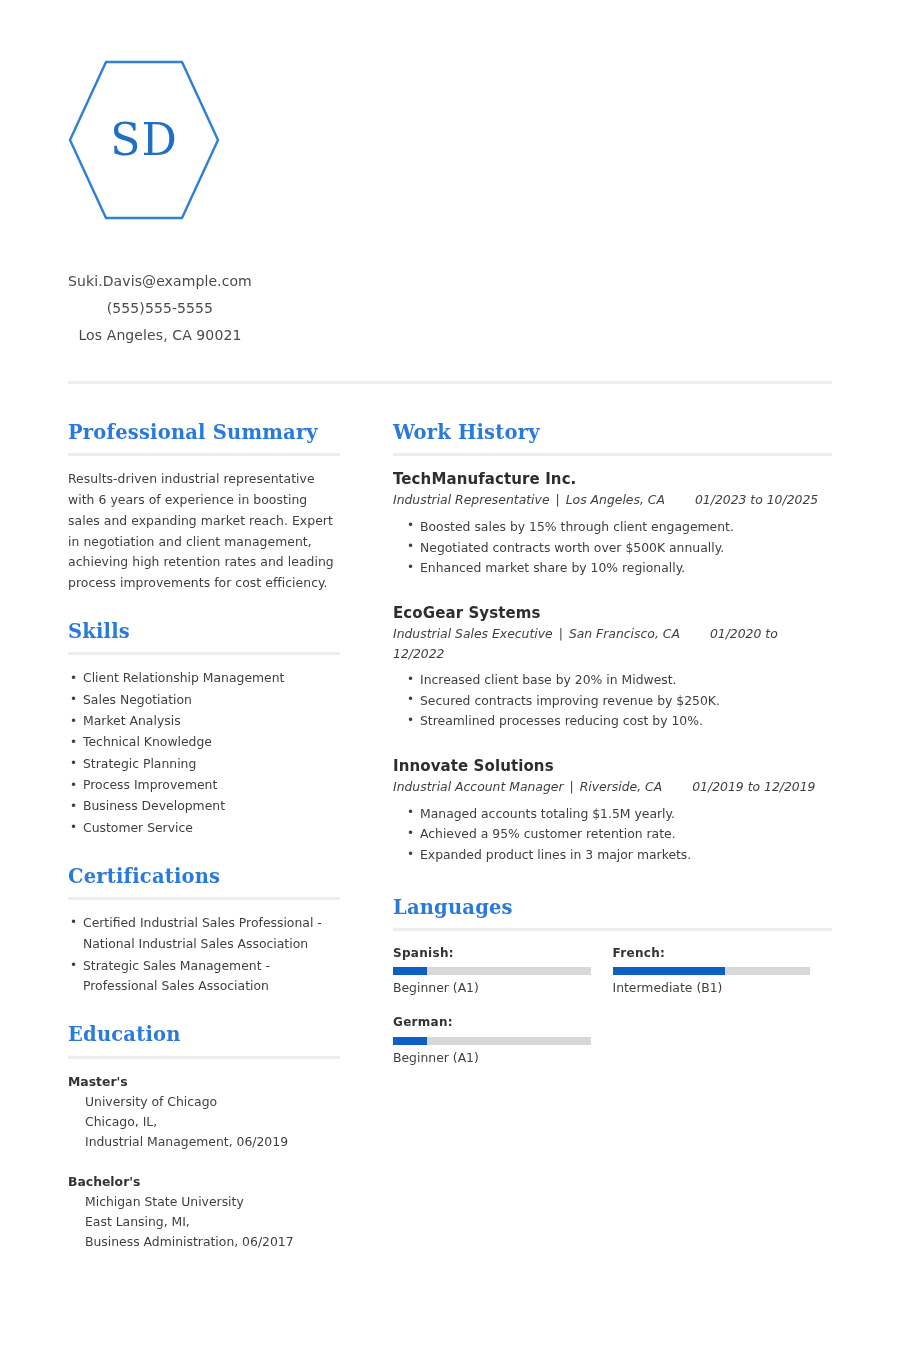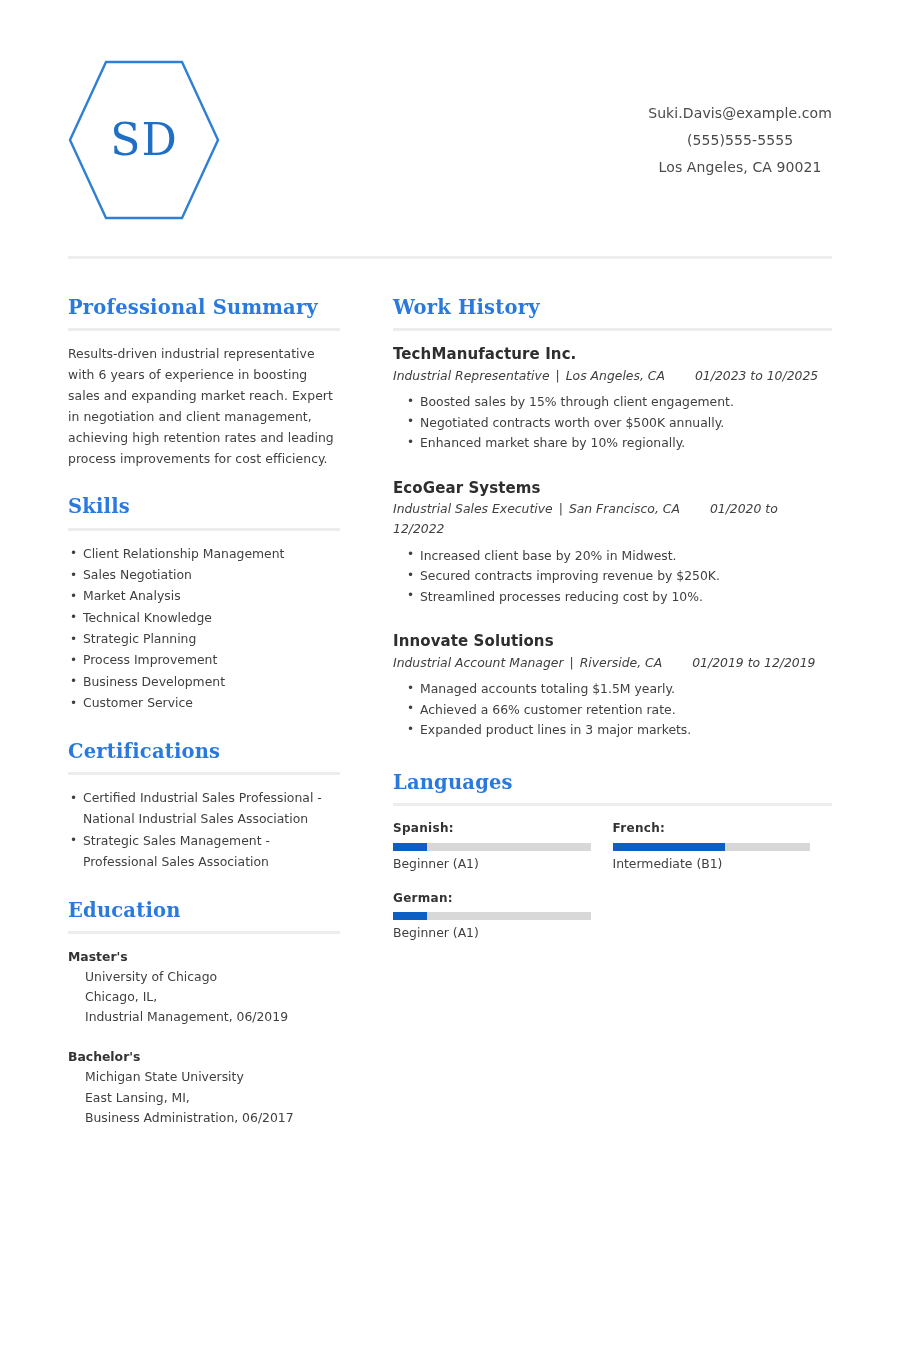--- a/index.html
+++ b/index.html
@@ -19,20 +19,21 @@
     padding: 42px 68px 0 68px;
     position: relative;
   }
 
   
   .header {
     display: flex;
     align-items: flex-start;
     padding-top: 14px;
     min-height: 178px;
+    flex-direction: column;
   }
 
   .identity {
     display: flex;
     align-items: center;
     flex: 1 1 auto;
   }
 
   .monogram {
     width: 152px;
@@ -334,21 +335,21 @@
           </ul>
         </div>
 
         <div class="job">
           <div class="job-company">Innovate Solutions</div>
           <div class="job-meta">
             <span>Industrial Account Manager</span><span class="sep">|</span><span>Riverside, CA</span><span class="dates">01/2019 to 12/2019</span>
           </div>
           <ul class="bullets">
             <li>Managed accounts totaling $1.5M yearly.</li>
-            <li>Achieved a 66% customer retention rate.</li>
+            <li>Achieved a 95% customer retention rate.</li>
             <li>Expanded product lines in 3 major markets.</li>
           </ul>
         </div>
       </div>
 
       <div class="section lang-section">
         <div class="section-title">Languages</div>
         <div class="section-rule"></div>
 
         <div class="lang-grid">

